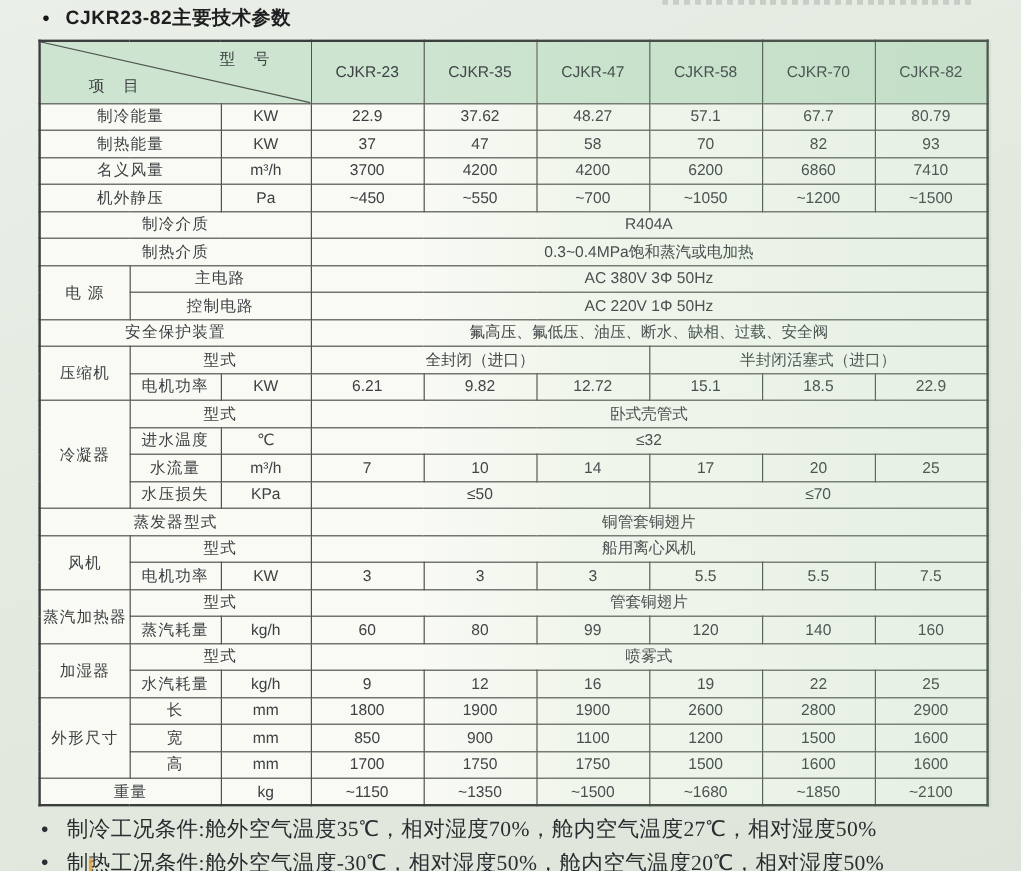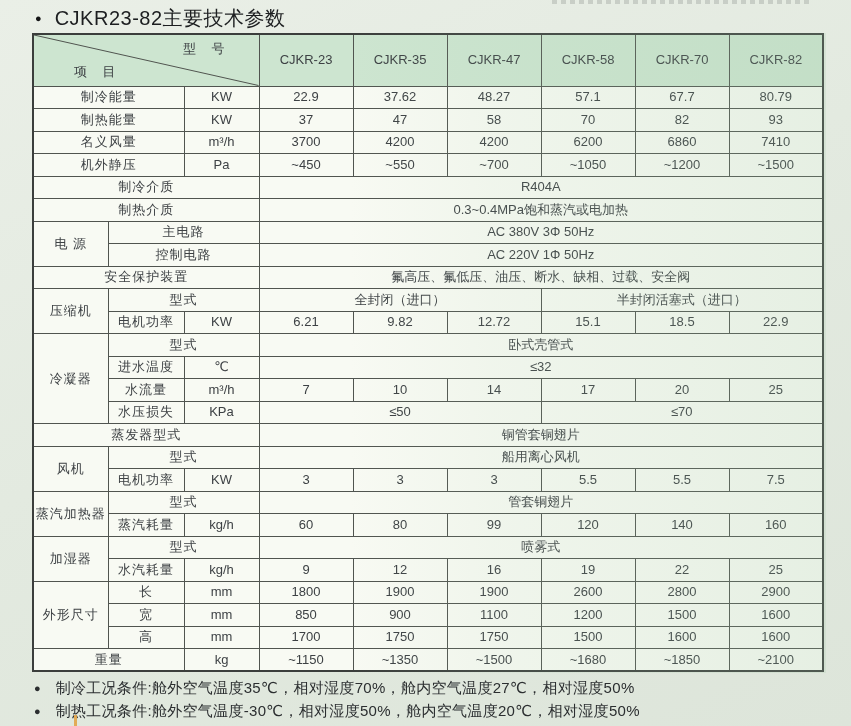--- a/index.html
+++ b/index.html
@@ -12,21 +12,21 @@
     position:relative;width:851px;height:726px;overflow:hidden;
     background:linear-gradient(155deg,#eaefe7 0%,#e3eae0 45%,#dde5da 100%);
   }
   .artifact{
     position:absolute;top:0;left:552px;width:258px;height:4px;opacity:.45;
     background:repeating-linear-gradient(90deg,rgba(110,116,112,.55) 0 5px,transparent 5px 9px);
     filter:blur(.6px);
   }
   .title{position:absolute;top:5px;left:35px;display:flex;align-items:center;gap:13px;}
   .title .bullet{font-size:11px;color:#141516;line-height:1;}
-  .title .text{font-size:20px;font-weight:normal;color:#1c1e20;letter-spacing:.5px;}
+  .title .text{font-size:16px;font-weight:bold;color:#1c1e20;letter-spacing:.5px;}
   table.spec{
     position:absolute;top:33px;left:32px;
     border-collapse:collapse;table-layout:fixed;
     border:2px solid #3b3e3c;
     background:#f8faf3;
   }
   table.spec td{
     border:1px solid #50544f;
     text-align:center;vertical-align:middle;
     font-size:13px;color:#3d4144;
@@ -41,21 +41,21 @@
   .corner svg{position:absolute;top:0;left:0;width:100%;height:100%;}
   .corner .c-top{position:absolute;top:7px;right:28px;letter-spacing:6px;}
   .corner .c-bottom{position:absolute;bottom:7px;left:40px;letter-spacing:6px;}
   .tint{
     position:absolute;top:33px;left:32px;width:794px;height:640px;z-index:5;pointer-events:none;
     background:linear-gradient(90deg,rgba(168,205,174,0) 40%,rgba(168,205,174,.10) 58%,rgba(158,198,164,.20) 100%);
   }
   .notes{position:absolute;left:34px;top:679px;display:flex;flex-direction:column;gap:4px;}
   .note{display:flex;align-items:center;gap:15px;color:#2b2e30;}
   .note .bullet{font-size:11px;line-height:1;}
-  .note .ntext{font-size:15px;letter-spacing:.3px;}
+  .note .ntext{font-size:18px;letter-spacing:.3px;font-family:Liberation Serif, serif;}
   .scan-mark{position:absolute;left:74px;top:715px;width:3px;height:11px;background:#e2a03f;opacity:.85;}
 </style>
 </head>
 <body>
 
 <div class="page">
 
   <div class="artifact"></div>
 
   <div class="title">

